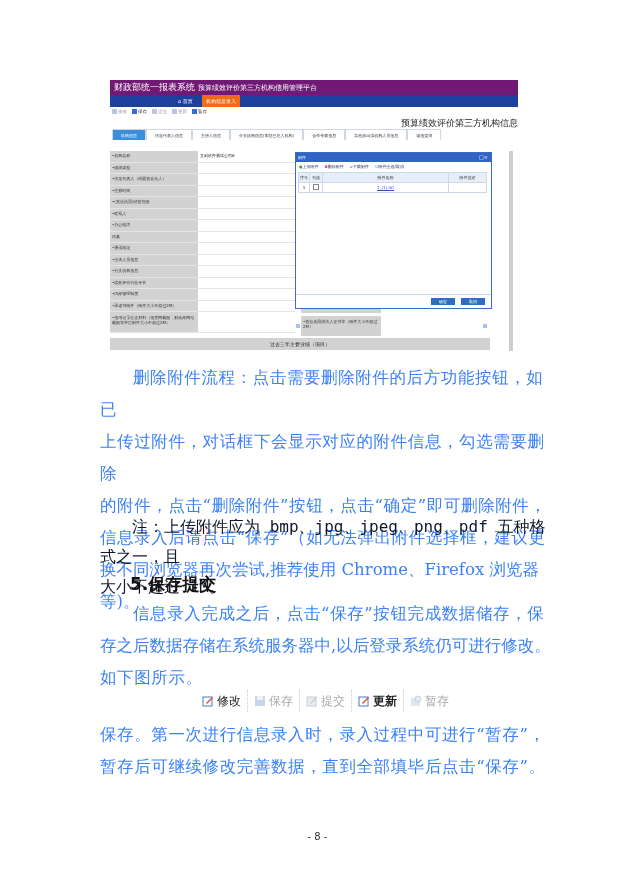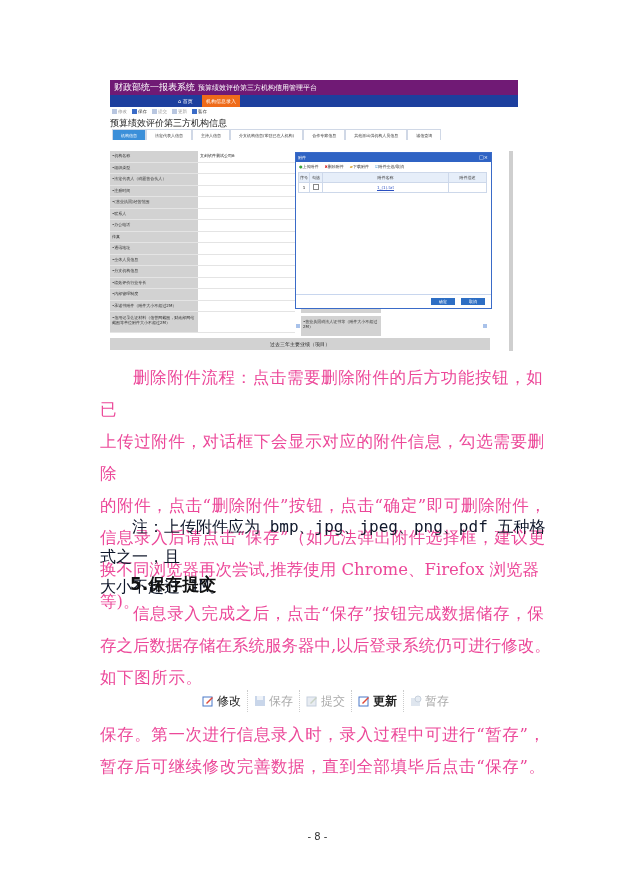--- a/index.html
+++ b/index.html
@@ -7,21 +7,21 @@
   .shot { position:absolute; left:110px; top:80px; width:408px; height:272px; background:#fff; overflow:hidden; font-family:"DejaVu Sans","Liberation Sans",sans-serif; }
   .banner { height:15px; background:#701a75; color:#fff; font-size:9px; line-height:15px; padding-left:4px; white-space:nowrap; }
   .banner .sub { font-size:7px; }
   .navbar { height:12px; background:#1d3f9e; position:relative; }
   .nav-home { position:absolute; left:68px; top:0; height:12px; line-height:12px; font-size:5px; color:#fff; }
   .nav-tab { position:absolute; left:92px; top:0; width:38px; height:12px; line-height:12px; font-size:5px; color:#fff; background:#ef6b1a; text-align:center; }
   .toolbar { height:10px; line-height:10px; font-size:4.5px; color:#999; padding-left:2px; display:flex; gap:5px; }
   .toolbar span.on { color:#333; }
   .tb-ico { display:inline-block; width:5px; height:5px; background:#b8c6e0; margin-right:1px; vertical-align:middle; }
   .tb-ico.on { background:#3a6bc8; }
-  .title { text-align:left; font-family:"DejaVu Serif","Liberation Serif",serif; font-size:9px; height:12px; line-height:12px; color:#222; }
+  .title { text-align:right; font-family:"DejaVu Serif","Liberation Serif",serif; font-size:9px; height:12px; line-height:12px; color:#222; }
   .tabs { display:flex; height:11px; margin:0 0 0 2px; }
   .tab { font-size:4px; line-height:11px; border:1px solid #d0d8e6; border-bottom:none; padding:0 8px; color:#333; background:#fff; white-space:nowrap; }
   .tab.active { background:#3b8fd9; color:#fff; }
   .form { position:absolute; left:0; top:71px; width:380px; }
   .row { display:flex; height:10.5px; border-bottom:1px solid #e4e4e4; }
   .lab { width:86px; background:#d2d2d2; font-size:4px; line-height:10.5px; padding-left:2px; color:#333; white-space:nowrap; overflow:hidden; }
   .val { width:100px; background:#fff; font-size:4px; line-height:10.5px; padding-left:2px; }
   .row.tall { height:20px; }
   .row.tall .lab { line-height:5px; padding-top:3px; }
   .scroll { position:absolute; right:5px; top:71px; width:4px; height:200px; background:#cfcfcf; }
@@ -35,21 +35,21 @@
   table.att th { background:#e6eef9; border:1px solid #cdd8ea; font-weight:normal; height:7px; color:#333; }
   table.att td { border:1px solid #cdd8ea; height:7px; text-align:center; }
   .chk { display:inline-block; width:4px; height:4px; border:1px solid #888; background:#fff; }
   .fname { color:#2a4fc0; text-decoration:underline; }
   .dlg-btns { position:absolute; right:6px; bottom:3px; display:flex; gap:6px; }
   .dlg-btn { width:24px; height:7px; background:#2d6ec4; color:#fff; font-size:4px; line-height:7px; text-align:center; }
   .dlg-sep { position:absolute; left:0; right:0; bottom:13px; border-top:1px solid #c8d6ee; }
   .rrow { position:absolute; left:185px; width:195px; background:#fff; }
   .rrow .lab2 { position:absolute; left:6px; top:0; width:78px; background:#d2d2d2; font-size:4px; color:#333; padding-left:2px; line-height:5px; padding-top:3px; height:calc(100% - 3px); }
   .sqicon { position:absolute; left:1px; width:4px; height:4px; background:#a9c2ea; }
-  .para { position:absolute; left:100px; width:455px; font-size:16.5px; line-height:32px; letter-spacing:0.6px; color:#ec4899; }
+  .para { position:absolute; left:100px; width:455px; font-size:16.5px; line-height:32px; letter-spacing:0.6px; color:#3b82f6; }
   .note { position:absolute; left:100px; width:455px; font-size:16px; line-height:30px; color:#0f172a; font-family:"DejaVu Sans Mono","Liberation Mono",monospace; }
   .heading { position:absolute; left:130px; top:573px; font-family:"DejaVu Sans","Liberation Sans",sans-serif; font-weight:bold; font-size:17px; color:#111; }
   .btnbar { position:absolute; left:196px; top:690px; display:flex; font-family:"DejaVu Sans","Liberation Sans",sans-serif; font-size:12px; align-items:center; }
   .bb { display:flex; align-items:center; padding:0 6px; border-right:1px dotted #ccc; height:22px; }
   .bb:last-child { border-right:none; }
   .bb .ico { width:12px; height:12px; margin-right:3px; display:inline-block; }
   .bb.on { color:#222; }
   .bb.off { color:#aaa; }
   .pageno { position:absolute; top:831px; left:0; width:635px; text-align:center; font-size:10px; color:#333; font-family:"DejaVu Sans","Liberation Sans",sans-serif; }
 </style>

